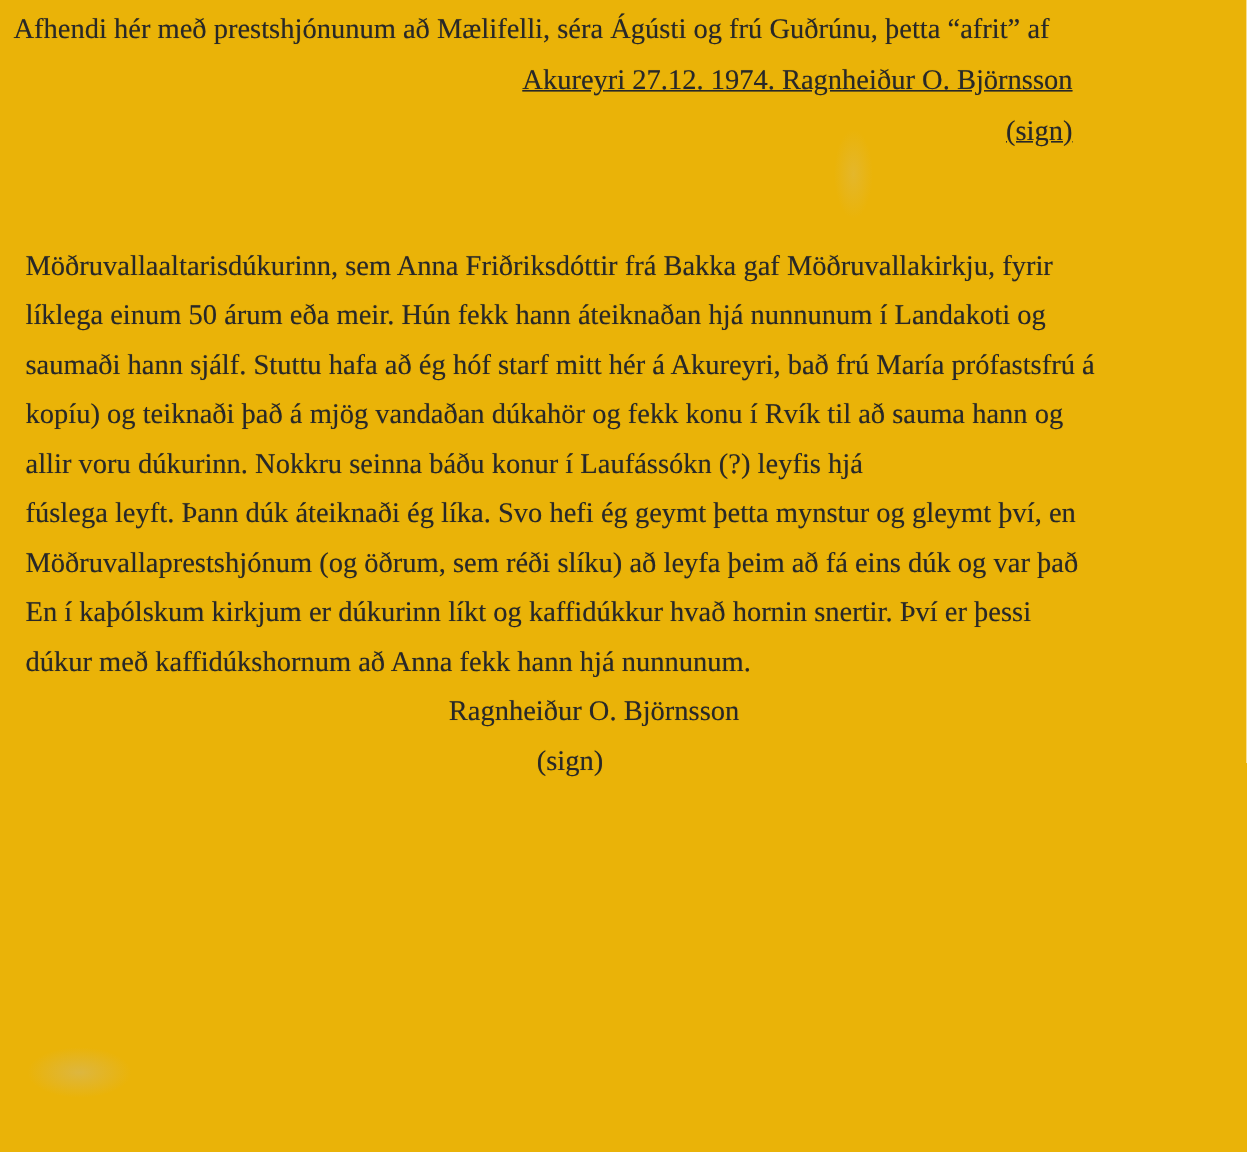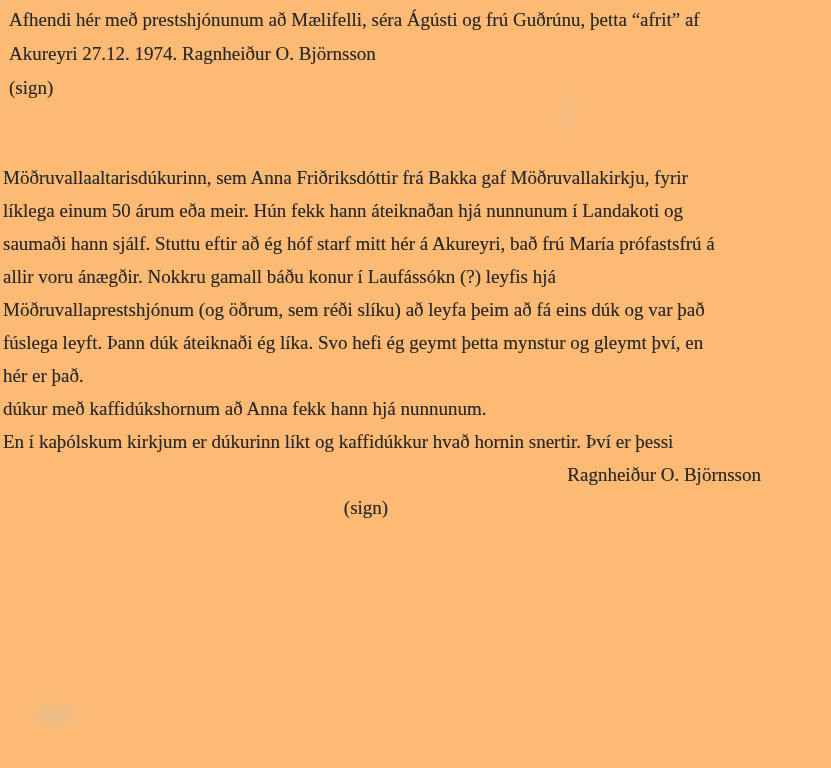--- a/index.html
+++ b/index.html
@@ -4,21 +4,21 @@
 <style>
   html, body {
     margin: 0;
     padding: 0;
     background: #ffffff;
   }
   .page {
     position: relative;
     width: 831px;
     height: 768px;
-    background: #fdba74;
+    background: #eab308;
     overflow: hidden;
     font-family: "Liberation Serif", "DejaVu Serif", serif;
     color: #282828;
   }
   .line {
     white-space: nowrap;
     font-size: 19px;
     line-height: 33px;
     text-shadow: 0 0 0.5px rgba(40,40,40,0.45);
   }
@@ -27,30 +27,31 @@
     top: 3px;
     left: 9px;
     right: 4px;
   }
   .top-block .line {
     line-height: 34px;
   }
   .main-block {
     position: absolute;
     top: 161px;
-    left: 3px;
+    left: 17px;
     right: 0;
   }
   .center-a {
     width: 706px;
-    text-align: left;
+    text-align: right;
+    text-decoration: underline;
   }
   .center-b {
     width: 758px;
-    text-align: right;
+    text-align: center;
   }
   .center-c {
     width: 726px;
     text-align: center;
   }
   .smudge {
     position: absolute;
     left: 18px;
     top: 698px;
     width: 70px;
@@ -75,27 +76,27 @@
 
   <div class="top-block">
     <div class="line">Afhendi hér með prestshjónunum að Mælifelli, séra Ágústi og frú Guðrúnu, þetta “afrit” af</div>
     <div class="line center-a">Akureyri 27.12. 1974. Ragnheiður O. Björnsson</div>
     <div class="line center-a">(sign)</div>
   </div>
 
   <div class="main-block">
     <div class="line">Möðruvallaaltarisdúkurinn, sem Anna Friðriksdóttir frá Bakka gaf Möðruvallakirkju, fyrir</div>
     <div class="line">líklega einum 50 árum eða meir. Hún fekk hann áteiknaðan hjá nunnunum í Landakoti og</div>
-    <div class="line">saumaði hann sjálf. Stuttu eftir að ég hóf starf mitt hér á Akureyri, bað frú María prófastsfrú á</div>
-    <div class="line">allir voru ánægðir. Nokkru gamall báðu konur í Laufássókn (?) leyfis hjá</div>
+    <div class="line">saumaði hann sjálf. Stuttu hafa að ég hóf starf mitt hér á Akureyri, bað frú María prófastsfrú á</div>
+    <div class="line">kopíu) og teiknaði það á mjög vandaðan dúkahör og fekk konu í Rvík til að sauma hann og</div>
+    <div class="line">allir voru dúkurinn. Nokkru seinna báðu konur í Laufássókn (?) leyfis hjá</div>
+    <div class="line">fúslega leyft. Þann dúk áteiknaði ég líka. Svo hefi ég geymt þetta mynstur og gleymt því, en</div>
     <div class="line">Möðruvallaprestshjónum (og öðrum, sem réði slíku) að leyfa þeim að fá eins dúk og var það</div>
-    <div class="line">fúslega leyft. Þann dúk áteiknaði ég líka. Svo hefi ég geymt þetta mynstur og gleymt því, en</div>
-    <div class="line">hér er það.</div>
+    <div class="line">En í kaþólskum kirkjum er dúkurinn líkt og kaffidúkkur hvað hornin snertir. Því er þessi</div>
     <div class="line">dúkur með kaffidúkshornum að Anna fekk hann hjá nunnunum.</div>
-    <div class="line">En í kaþólskum kirkjum er dúkurinn líkt og kaffidúkkur hvað hornin snertir. Því er þessi</div>
     <div class="line center-b">Ragnheiður O. Björnsson</div>
     <div class="line center-c">(sign)</div>
   </div>
 
   <div class="smudge"></div>
   <div class="smudge2"></div>
 
 </div>
 
 </body></html>

